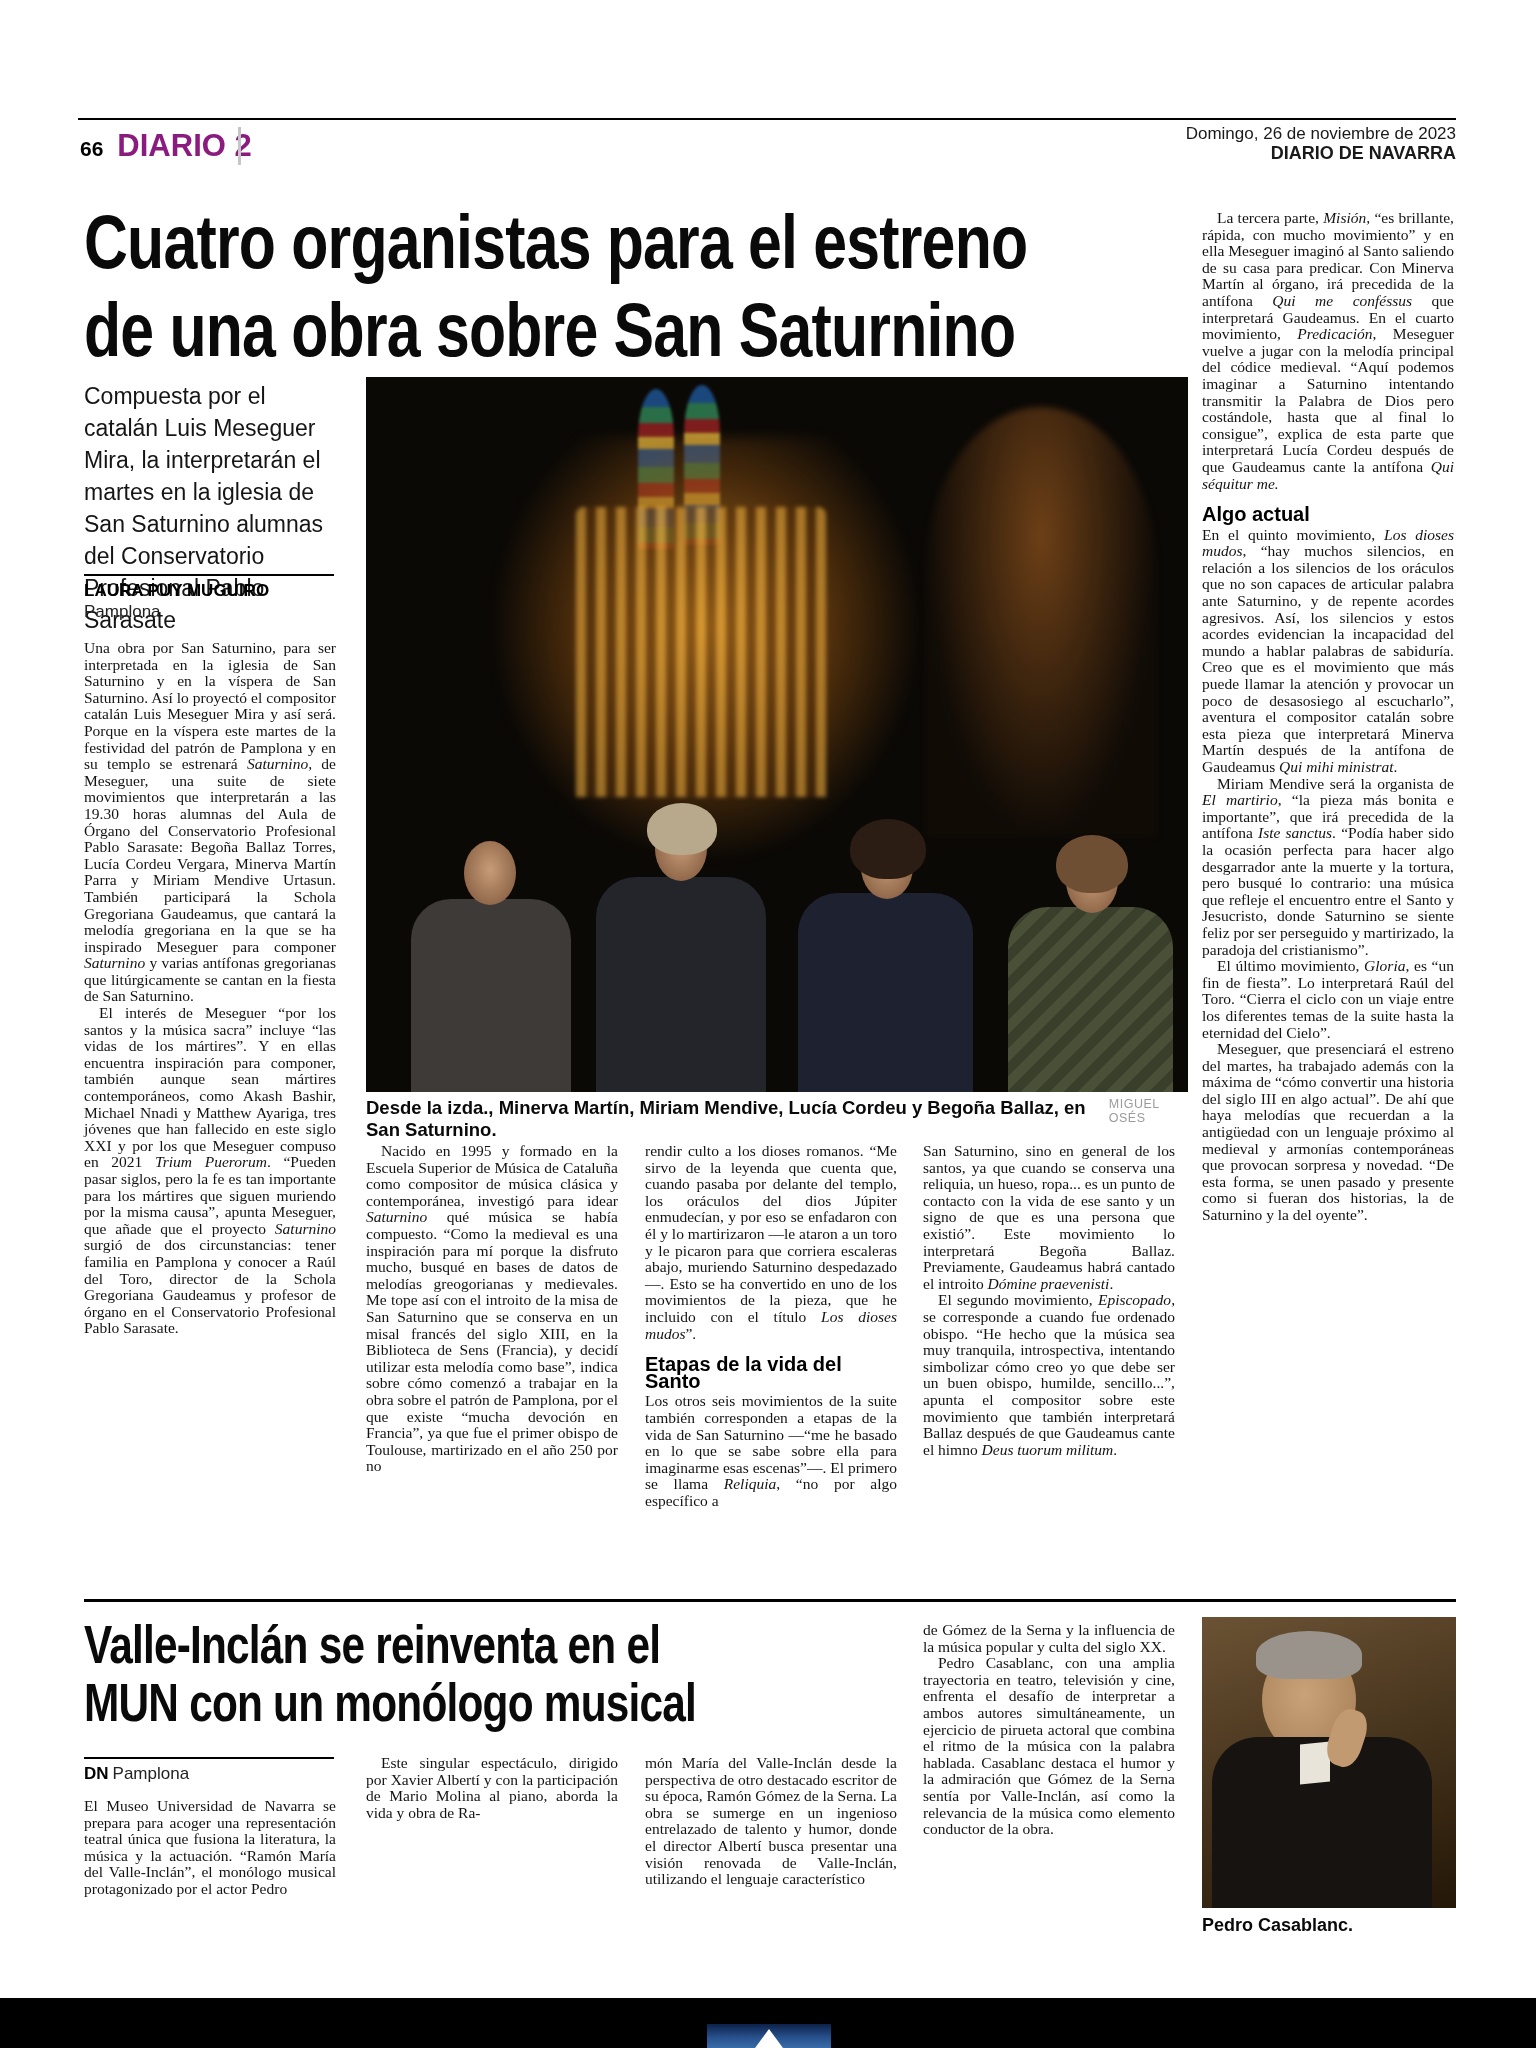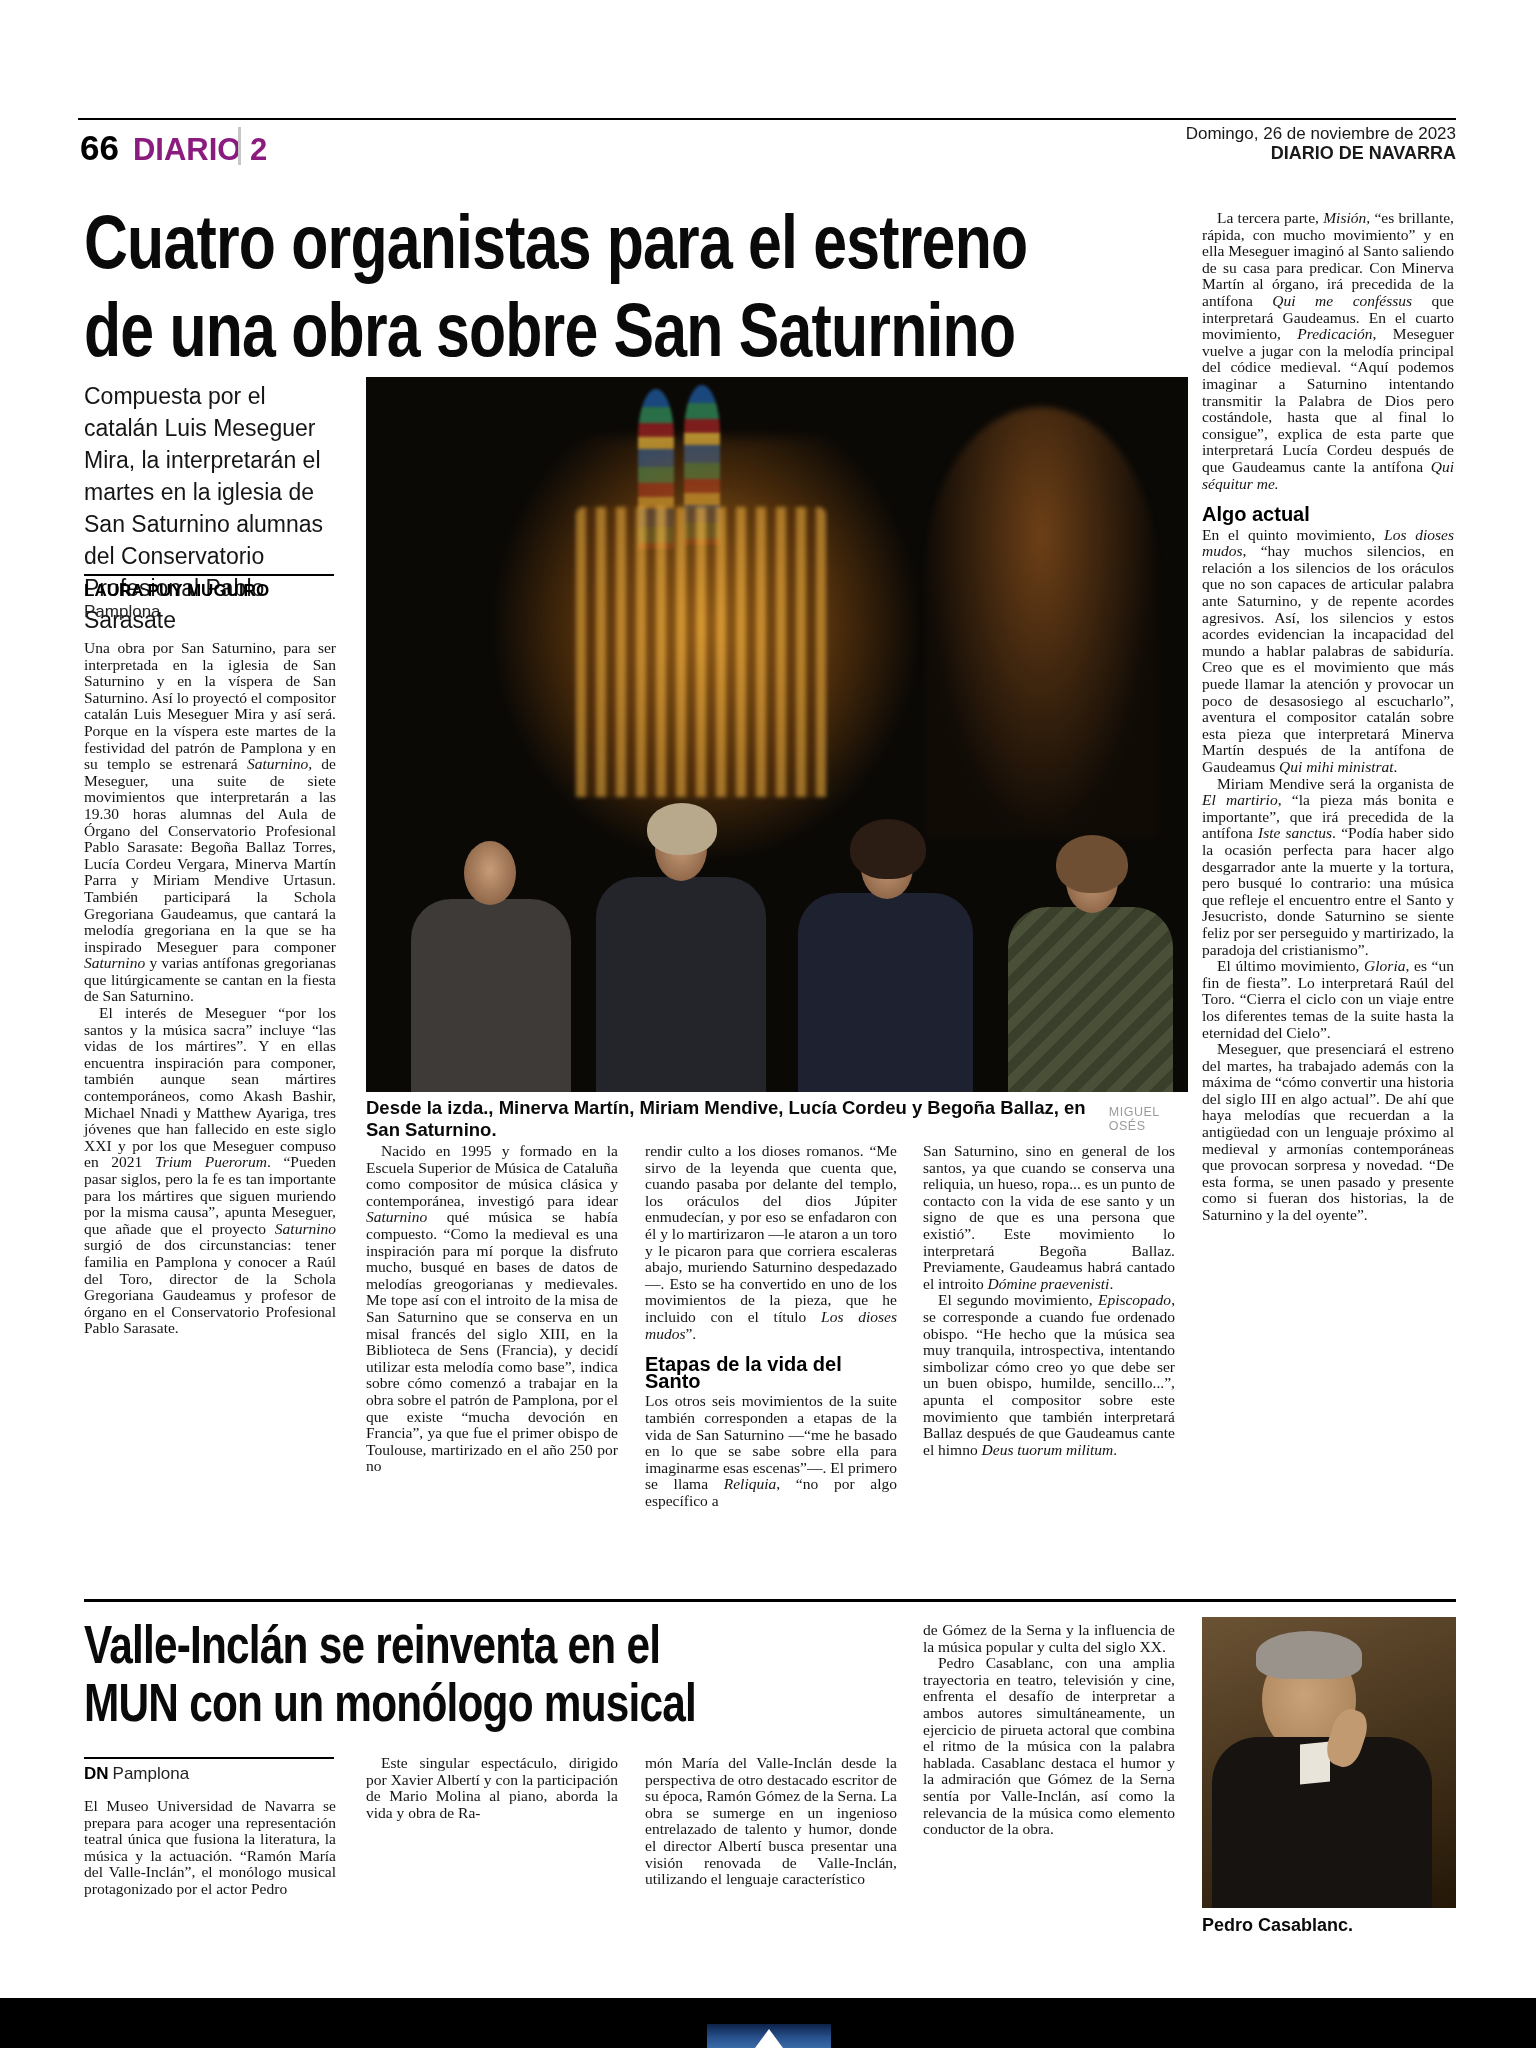--- a/index.html
+++ b/index.html
@@ -1,21 +1,21 @@
 <!DOCTYPE html>
 <html><head>
 <meta charset="utf-8">
 <style>
   html,body{margin:0;padding:0;background:#444;}
   #page{position:relative;width:1536px;height:2048px;background:#fff;overflow:hidden;
         font-family:"Liberation Serif", serif;color:#111;}
   .abs{position:absolute;}
   .rule{background:#000;}
   
-  .pgnum{font-family:"Liberation Sans",sans-serif;font-weight:bold;font-size:35px;color:#000;margin-top:27px;}
+  .pgnum{font-family:"Liberation Sans",sans-serif;font-weight:bold;font-size:21px;color:#000;margin-top:27px;}
   .section{font-family:"Liberation Sans",sans-serif;font-weight:bold;font-size:31px;color:#8a1b7f;}
   .hdr-div{background:#c6c6c6;width:3px;height:38px;}
   .dateline{font-family:"Liberation Sans",sans-serif;font-size:17px;color:#1a1a1a;text-align:right;}
   .paper{font-family:"Liberation Sans",sans-serif;font-size:18px;font-weight:bold;color:#1a1a1a;text-align:right;}
   
   .headline{font-family:"Liberation Sans",sans-serif;font-weight:bold;color:#0a0a0a;
             white-space:nowrap;transform:scaleX(.8);transform-origin:0 0;letter-spacing:-1px;}
   .h1l{font-size:76px;}
   .h2l{font-size:53px;}
   
@@ -100,21 +100,21 @@
       <div class="fig-body" style="left:12px;top:96px;width:175px;height:205px;background:#1e2230;"></div>
       <div class="fig-head" style="left:75px;top:38px;"></div>
       <div class="fig-hair" style="left:64px;top:22px;width:76px;height:60px;background:#2b1c14;"></div>
     </div>
     <div class="figure" style="left:630px;top:440px;width:190px;height:275px;">
       <div class="fig-body" style="left:12px;top:90px;width:165px;height:190px;background:repeating-linear-gradient(135deg,#4a5038 0 10px,#3a3f2c 10px 20px);"></div>
       <div class="fig-head" style="left:70px;top:32px;"></div>
       <div class="fig-hair" style="left:60px;top:18px;width:72px;height:58px;background:#6e4f33;"></div>
     </div>
   </div>
-  <div class="abs" style="left:366px;top:1097px;width:822px;display:flex;justify-content:space-between;align-items:center;">
+  <div class="abs" style="left:366px;top:1097px;width:822px;display:flex;justify-content:space-between;align-items:flex-start;">
     <span class="caption">Desde la izda., Minerva Martín, Miriam Mendive, Lucía Cordeu y Begoña Ballaz, en San Saturnino.</span>
     <span class="credit">MIGUEL OSÉS</span>
   </div>
 
   <div class="abs col" style="left:84px;top:640px;width:252px;height:922px;">
     <p>Una obra por San Saturnino, para ser interpretada en la iglesia de San Saturnino y en la víspera de San Saturnino. Así lo proyectó el compositor catalán Luis Meseguer Mira y así será. Porque en la víspera este martes de la festividad del patrón de Pamplona y en su templo se estrenará <i>Saturnino,</i> de Meseguer, una suite de siete movimientos que interpretarán a las 19.30 horas alumnas del Aula de Órgano del Conservatorio Profesional Pablo Sarasate: Begoña Ballaz Torres, Lucía Cordeu Vergara, Minerva Martín Parra y Miriam Mendive Urtasun. También participará la Schola Gregoriana Gaudeamus, que cantará la melodía gregoriana en la que se ha inspirado Meseguer para componer <i>Saturnino</i> y varias antífonas gregorianas que litúrgicamente se cantan en la fiesta de San Saturnino.</p>
     <p class="ind">El interés de Meseguer “por los santos y la música sacra” incluye “las vidas de los mártires”. Y en ellas encuentra inspiración para componer, también aunque sean mártires contemporáneos, como Akash Bashir, Michael Nnadi y Matthew Ayariga, tres jóvenes que han fallecido en este siglo XXI y por los que Meseguer compuso en 2021 <i>Trium Puerorum</i>. “Pueden pasar siglos, pero la fe es tan importante para los mártires que siguen muriendo por la misma causa”, apunta Meseguer, que añade que el proyecto <i>Saturnino</i> surgió de dos circunstancias: tener familia en Pamplona y conocer a Raúl del Toro, director de la Schola Gregoriana Gaudeamus y profesor de órgano en el Conservatorio Profesional Pablo Sarasate.</p>
   </div>
   <div class="abs col" style="left:366px;top:1143px;width:252px;height:440px;">
     <p class="ind">Nacido en 1995 y formado en la Escuela Superior de Música de Cataluña como compositor de música clásica y contemporánea, investigó para idear <i>Saturnino</i> qué música se había compuesto. “Como la medieval es una inspiración para mí porque la disfruto mucho, busqué en bases de datos de melodías greogorianas y medievales. Me tope así con el introito de la misa de San Saturnino que se conserva en un misal francés del siglo XIII, en la Biblioteca de Sens (Francia), y decidí utilizar esta melodía como base”, indica sobre cómo comenzó a trabajar en la obra sobre el patrón de Pamplona, por el que existe “mucha devoción en Francia”, ya que fue el primer obispo de Toulouse, martirizado en el año 250 por no</p>

